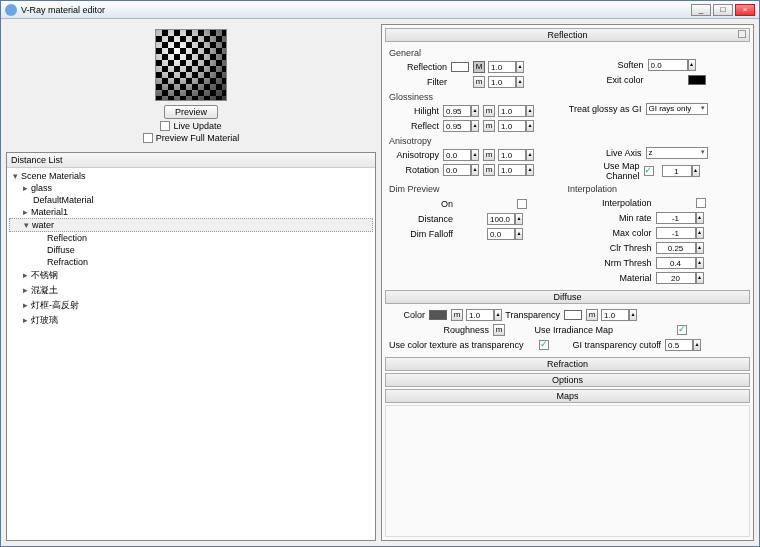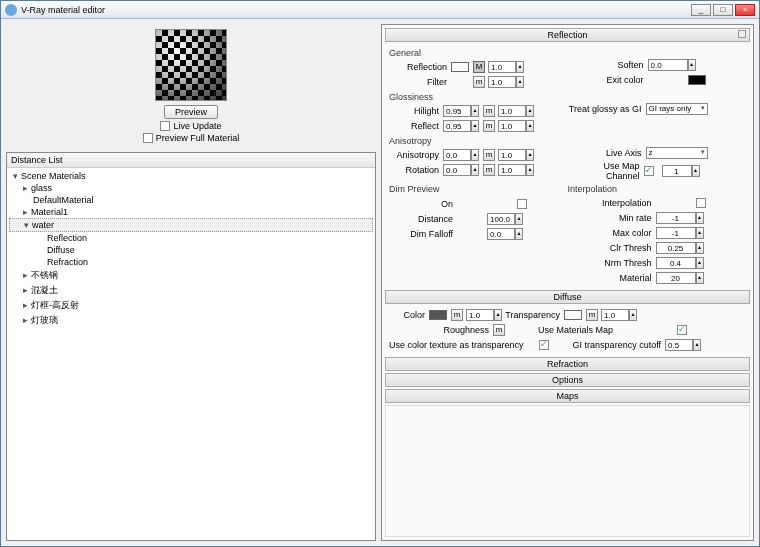--- a/index.html
+++ b/index.html
@@ -283,21 +283,21 @@
         <div class="swatch"></div>
           <div style="width:4px"></div>
         <div class="mbtn">m</div>
           <div style="width:3px"></div>
         <input class="num" value="1.0" style="">
           <div class="spin">▴</div>
       </div>
       <div class="row">
         <span class="lbl" style="width:104px">Roughness</span>
         <div class="mbtn">m</div>
-        <span class="lbl" style="width:112px">Use Materials Map</span>
+        <span class="lbl" style="width:112px">Use Irradiance Map</span>
         <div style="width:60px"></div>
           <div class="cbox on"></div>
       </div>
       <div class="row">
         <span class="lbl" style="width:150px;text-align:left">Use color texture as transparency</span>
         <div class="cbox on"></div>
         <span class="lbl" style="width:116px">GI transparency cutoff</span>
         <input class="num" value="0.5" style="">
           <div class="spin">▴</div>
       </div>

